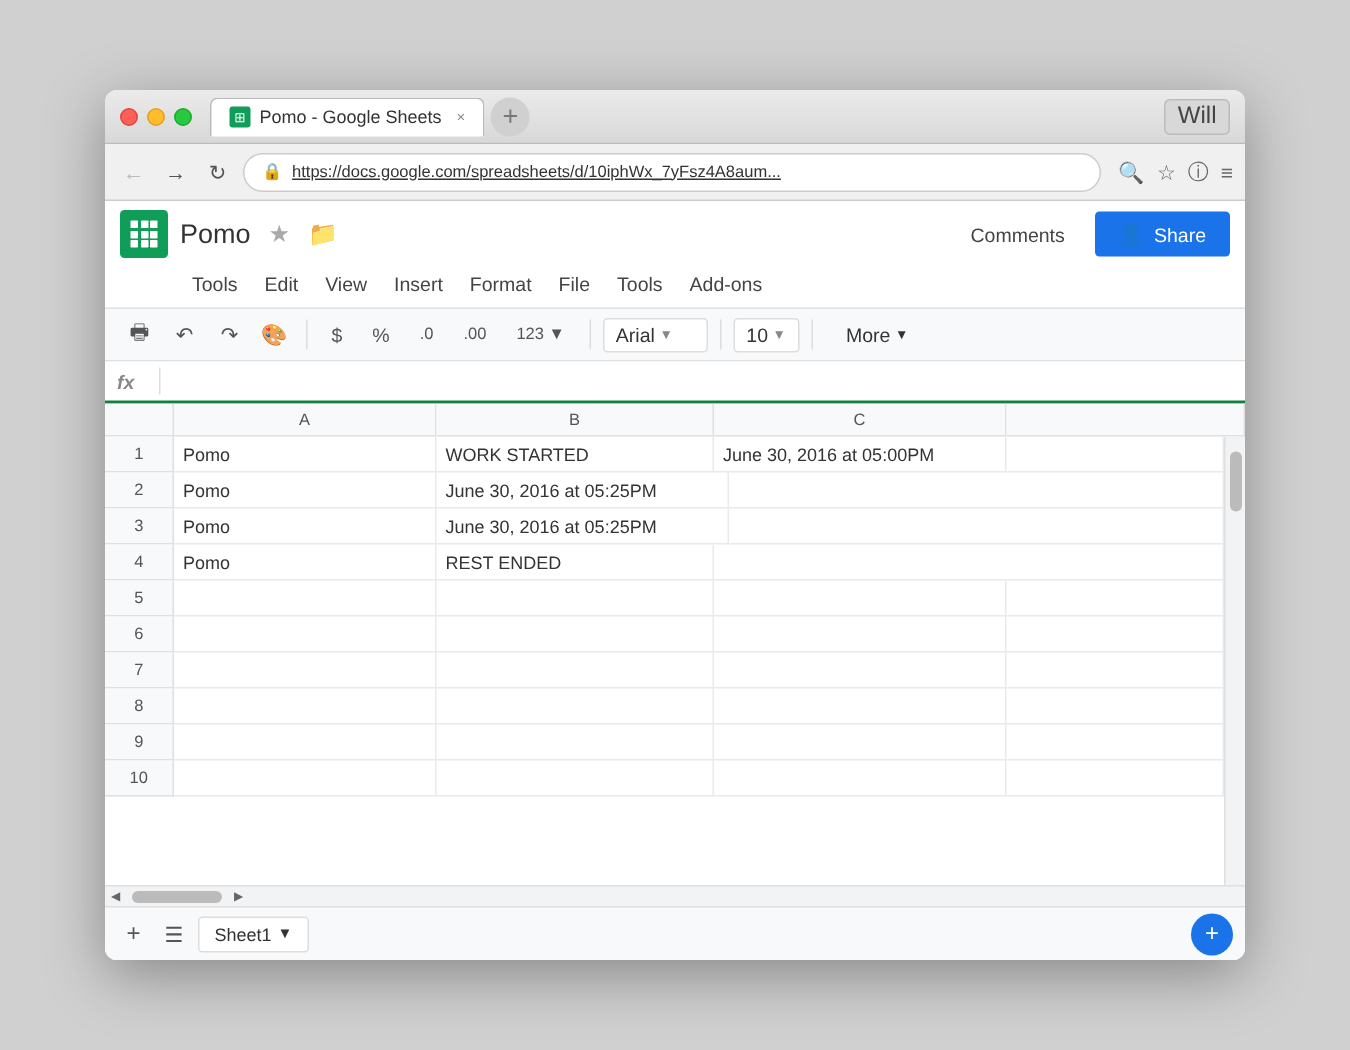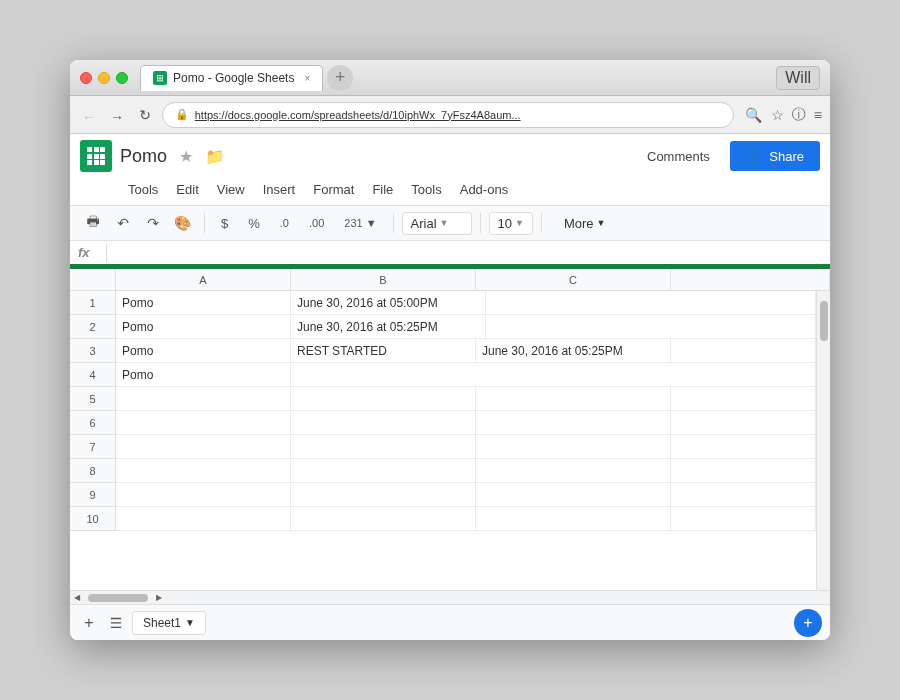--- a/index.html
+++ b/index.html
@@ -311,21 +311,21 @@
       align-items: center;
       gap: 3px;
       margin-left: 4px;
     }
 
     
     .formula-bar {
       display: flex;
       align-items: center;
       padding: 3px 8px;
-      border-bottom: 5px solid #15803d;
+      border-bottom: 2px solid #15803d;
       background: white;
       height: 28px;
       flex-shrink: 0;
       gap: 8px;
     }
     .formula-fx {
       font-size: 13px;
       color: #888;
       font-style: italic;
       font-weight: bold;
@@ -598,21 +598,21 @@
     <div class="toolbar">
       <div class="tb-btn" title="Print">🖶</div>
       <div class="tb-btn" title="Undo">↶</div>
       <div class="tb-btn" title="Redo">↷</div>
       <div class="tb-btn" title="Paint format">🎨</div>
       <div class="tb-separator"></div>
       <div class="tb-text-btn">$</div>
       <div class="tb-text-btn">%</div>
       <div class="tb-text-btn" style="font-size:11px;">.0</div>
       <div class="tb-text-btn" style="font-size:11px;">.00</div>
-      <div class="tb-text-btn" style="font-size:11px;">231 ▼</div>
+      <div class="tb-text-btn" style="font-size:11px;">123 ▼</div>
       <div class="tb-separator"></div>
       <div class="tb-dropdown">
         <span>Arial</span>
         <span class="dropdown-arrow">▼</span>
       </div>
       <div class="tb-separator"></div>
       <div class="tb-dropdown tb-number-dropdown">
         <span>10</span>
         <span class="dropdown-arrow">▼</span>
       </div>
@@ -640,39 +640,40 @@
       </div>
 
       <div style="display:flex;flex:1;overflow:hidden;">
 
         <div style="flex:1;overflow:hidden;display:flex;flex-direction:column;">
 
           <div id="grid-rows">
               <div class="grid-row">
                 <div class="row-num">1</div>
                 <div class="cell cell-a">Pomo</div>
+                <div class="cell cell-b">WORK STARTED</div>
                 <div class="cell cell-c">June 30, 2016 at 05:00PM</div>
                 <div class="cell" style="flex: 1 1 0%;"></div>
               </div>
               <div class="grid-row">
                 <div class="row-num">2</div>
                 <div class="cell cell-a">Pomo</div>
                 <div class="cell cell-c">June 30, 2016 at 05:25PM</div>
                 <div class="cell" style="flex: 1 1 0%;"></div>
               </div>
               <div class="grid-row">
                 <div class="row-num">3</div>
                 <div class="cell cell-a">Pomo</div>
-                <div class="cell cell-b">REST STARTED</div>
                 <div class="cell cell-c">June 30, 2016 at 05:25PM</div>
                 <div class="cell" style="flex: 1 1 0%;"></div>
               </div>
               <div class="grid-row">
                 <div class="row-num">4</div>
                 <div class="cell cell-a">Pomo</div>
+                <div class="cell cell-b">REST ENDED</div>
                 <div class="cell" style="flex: 1 1 0%;"></div>
               </div>
               <div class="grid-row">
                 <div class="row-num">5</div>
                 <div class="cell cell-a"></div>
                 <div class="cell cell-b"></div>
                 <div class="cell cell-c"></div>
                 <div class="cell" style="flex: 1 1 0%;"></div>
               </div>
               <div class="grid-row">

